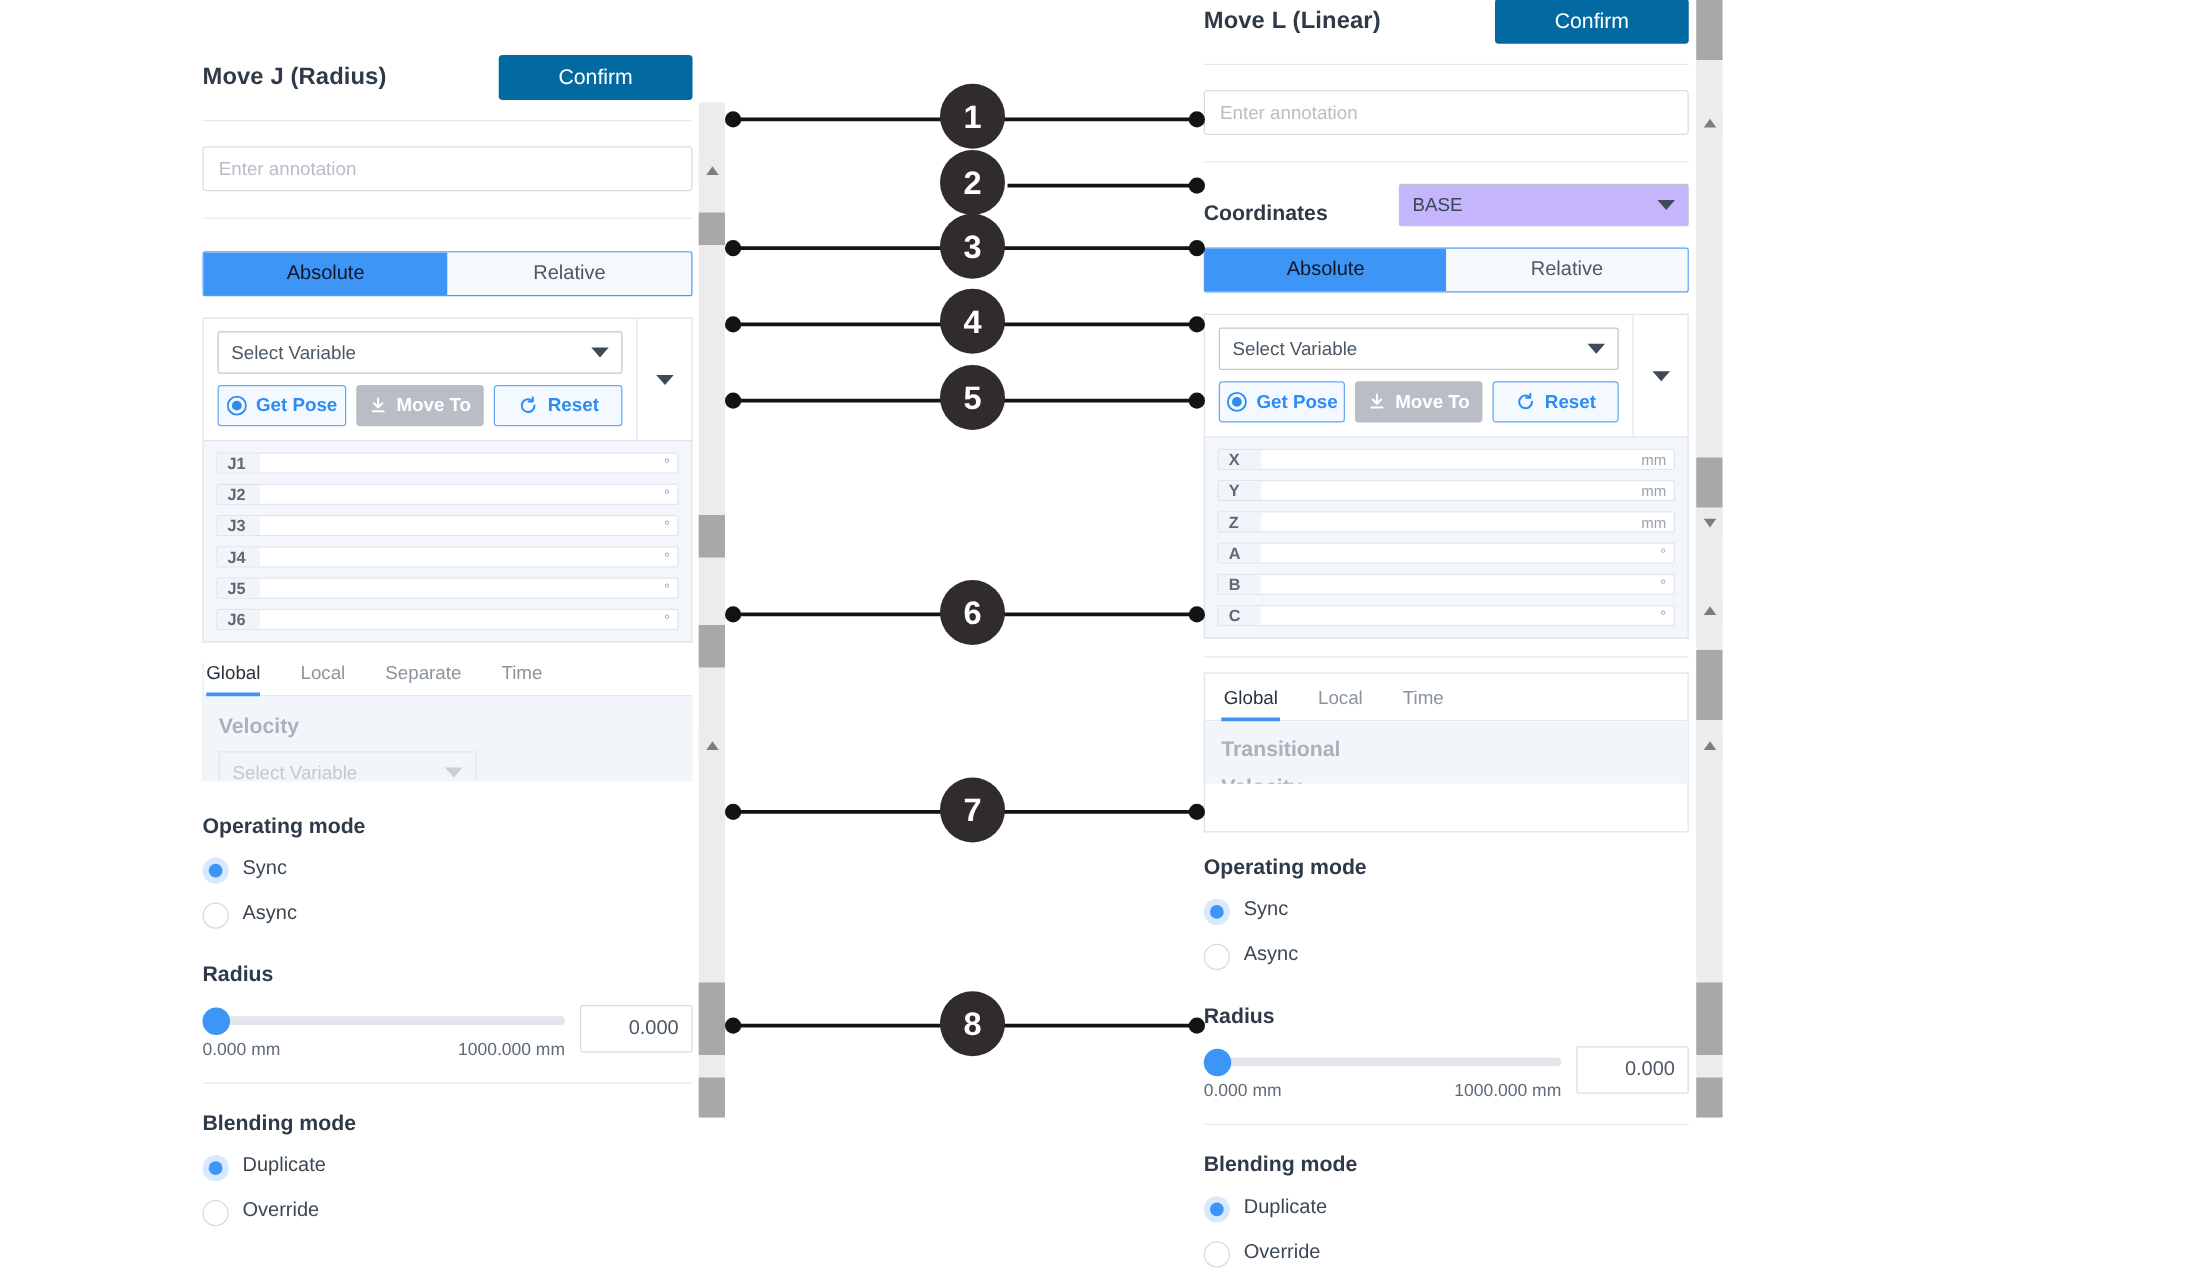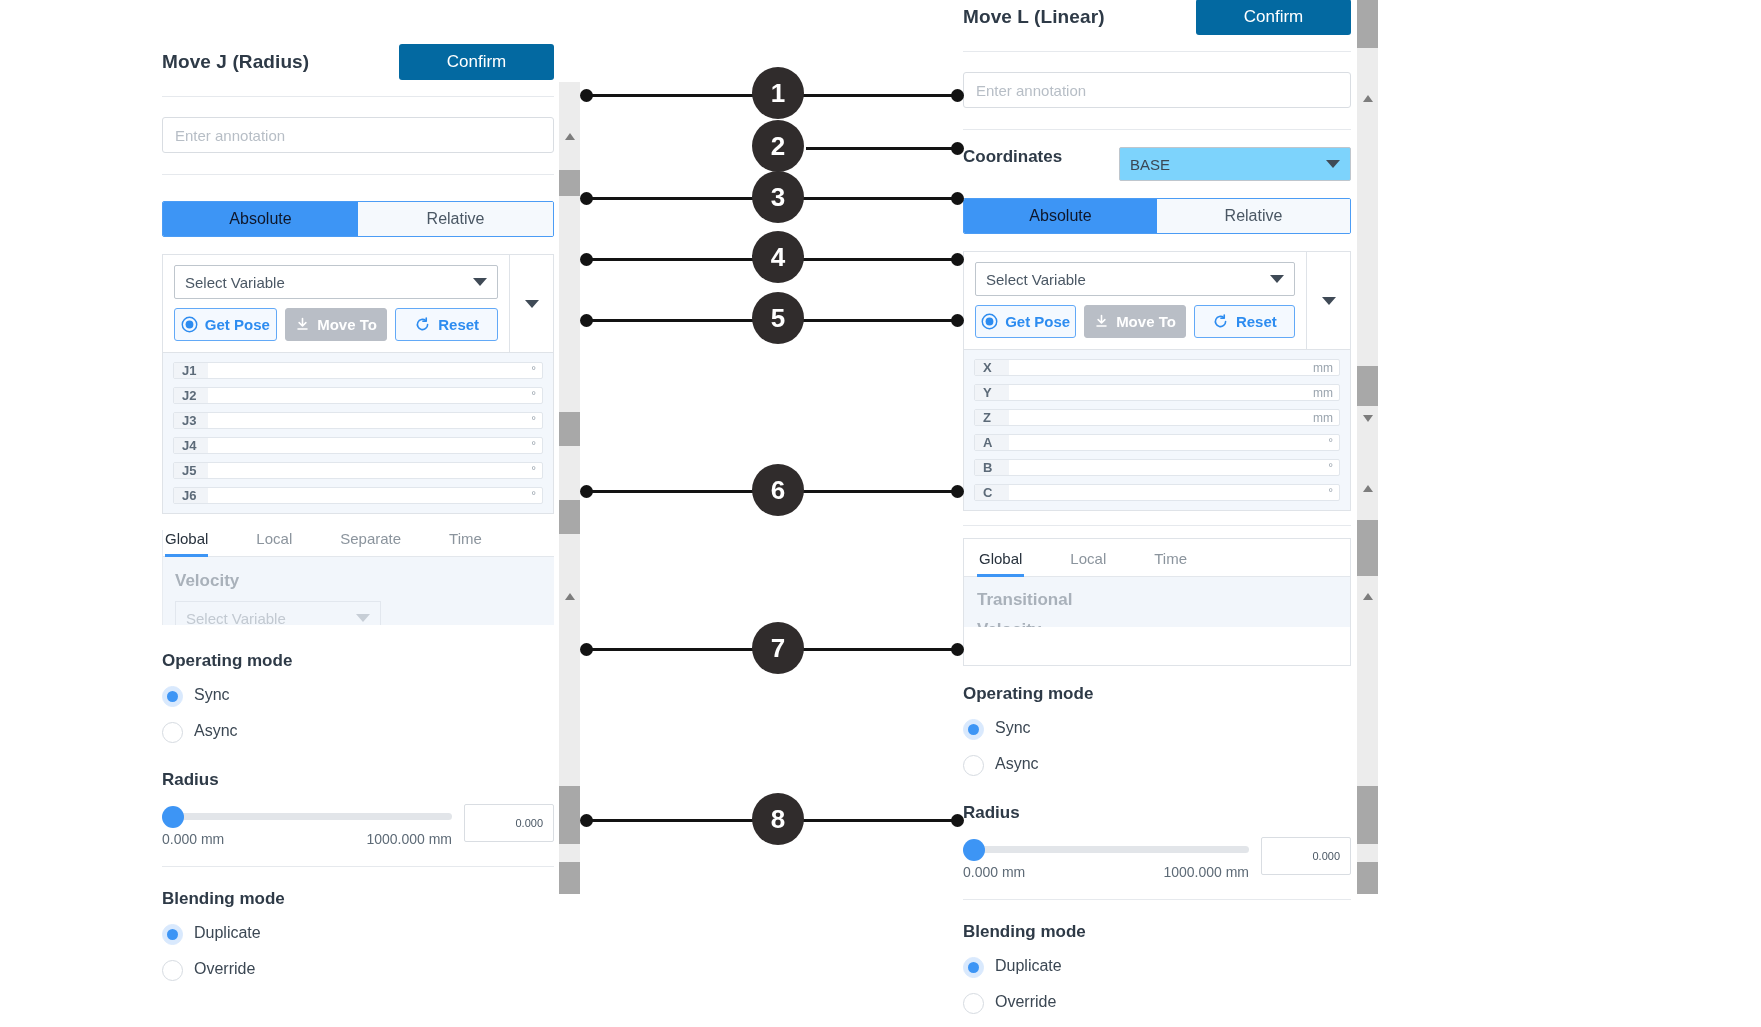--- a/index.html
+++ b/index.html
@@ -58,21 +58,21 @@
   .pbtn.ghost { background:#f4f9ff; border:1px solid #62a9f7; color:#2d8cf0; }
   .pbtn.disabled { background:#b9bec6; border:1px solid #b9bec6; color:#fff; }
 
   .fieldgrid { background:#f3f7fc; border:1px solid #dfe3e8; border-top:none; padding:9px 10px; display:flex; flex-direction:column; gap:8px; }
   .fieldrow { display:flex; gap:8px;flex-direction:column; }
   .field { flex:1; display:flex; height:34px; border:1px solid #e1e6ec; background:#fff; border-radius:2px; overflow:hidden; }
   .field .lab { width:34px; background:#f1f4f8; display:flex; align-items:center; padding-left:8px; font-size:13px; font-weight:bold; color:#5c6a78; }
   .field .val { flex:1; display:flex; align-items:center; justify-content:flex-end; padding-right:6px; font-size:12px; color:#9aa4ae; }
 
   
-  .tabs { display:flex; gap:16px; border-bottom:1px solid #e3e7ec; }
+  .tabs { display:flex; gap:0; border-bottom:1px solid #e3e7ec; }
   .tab { padding:0 16px 9px 16px; font-size:15px; color:#8b949d; cursor:pointer; position:relative; }
   .tab:first-child { padding-left:2px; }
   .tab.active { color:#27313c; font-weight:normal; }
   .tab.active:after { content:""; position:absolute; left:0; right:14px; bottom:-1px; height:3px; background:#3d95f5; }
   .tab.active.inset:after { left:2px; right:16px; }
 
   .tabpane { background:#f2f6fb; padding:14px 0 0 12px; }
   .pane-label { font-size:17px; font-weight:bold; color:#a9b1ba; }
   .pane-select {
     margin-top:10px; width:206px; height:34px; border:1px solid #e2e7ee; background:#f2f6fb;
@@ -91,26 +91,26 @@
   .radio .txt { font-size:16px; color:#3b4753; }
 
   
   .sliderwrap { display:flex; align-items:flex-start; gap:12px; }
   .slider { position:relative; flex:1; }
   .track { position:absolute; left:11px; right:0; top:9px; height:7px; border-radius:4px; background:#e2e5e9; }
   .knob { position:absolute; left:0; top:2px; width:22px; height:22px; border-radius:50%; background:#3d95f5; }
   .slabels { display:flex; justify-content:space-between; padding-top:27px; font-size:14px; color:#5d6a76; }
   .numbox { width:90px; height:38px; border:1px solid #d9dde2; border-radius:2px; background:#fff;
             display:flex; align-items:center; justify-content:flex-end; padding-right:10px;
-            font-size:11px; color:#4a5764; }
-
-  
-  .coordrow { display:flex; align-items:flex-start; justify-content:space-between; }
+            font-size:16px; color:#4a5764; }
+
+  
+  .coordrow { display:flex; align-items:flex-end; justify-content:space-between; }
   .coord-label { font-size:17px; font-weight:bold; color:#2e3a47; }
-  .coord-select { width:232px; height:34px; border:1px solid #bfc6cd; border-radius:2px; background:#7dd3fc;
+  .coord-select { width:232px; height:34px; border:1px solid #bfc6cd; border-radius:2px; background:#c4b5fd;
     display:flex; align-items:center; justify-content:space-between; padding:0 10px; font-size:15px; color:#3b4753; cursor:pointer; }
 
   
   .sbtrack { position:absolute; background:#ececec; width:21px; }
   .sbthumb { position:absolute; background:#a8a8a8; width:21px; }
   .sbarrow { position:absolute; width:21px; height:21px; background:#ececec; display:flex; align-items:center; justify-content:center; }
   .arrow-up { width:0;height:0;border-left:5px solid transparent;border-right:5px solid transparent;border-bottom:7px solid #7d7d7d; }
   .arrow-dn { width:0;height:0;border-left:5px solid transparent;border-right:5px solid transparent;border-top:7px solid #7d7d7d; }
 
   

